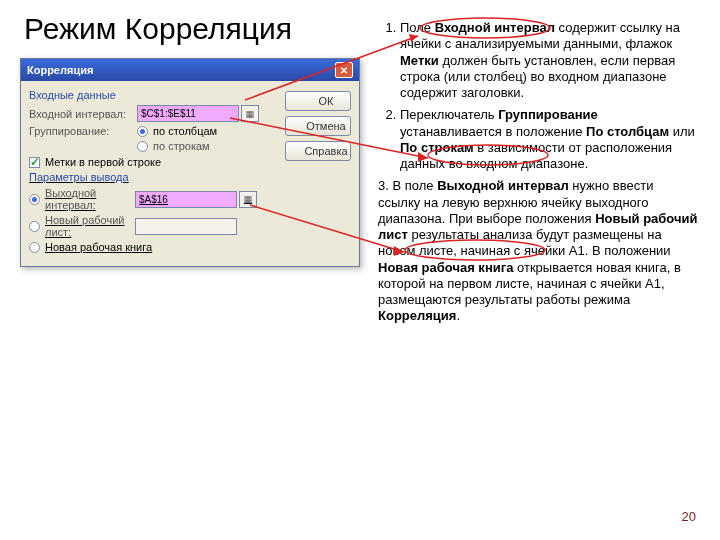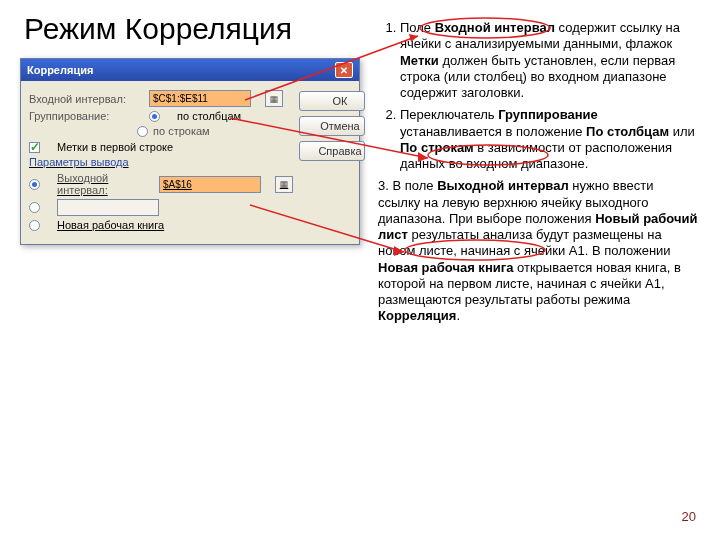--- a/index.html
+++ b/index.html
@@ -52,24 +52,24 @@
     padding: 6px 8px 10px 8px;
   }
   .dialog-main { flex: 1; }
   .dialog-side { width: 72px; padding-left: 6px; padding-top: 4px; }
   .section-label {
     color: #2a4aa8;
     font-weight: normal;
     margin: 2px 0 4px 0;
     font-size: 11px;
   }
-  .row { display: flex; align-items: center; margin: 3px 0; gap: 12px; }
+  .row { display: flex; align-items: center; margin: 3px 0; }
   .lbl { width: 108px; color: #555; }
   .input {
-    background: #fdba74;
+    background: #f0abfc;
     border: 1px solid #7a8aa8;
     height: 17px;
     width: 102px;
     padding: 0 3px;
     font-size: 10px;
     line-height: 15px;
     display: inline-block;
   }
   .mini-btn {
     width: 18px; height: 17px;
@@ -140,20 +140,21 @@
 
 <div class="slide-title">Режим Корреляция</div>
 
 <div class="dialog">
   <div class="dialog-titlebar">
     <span>Корреляция</span>
     <span class="dialog-close">✕</span>
   </div>
   <div class="dialog-body">
     <div class="dialog-main">
+      <div class="section-label">Входные данные</div>
 
       <div class="row">
         <span class="lbl">Входной интервал:</span>
         <span class="input">$C$1:$E$11</span>
         <span class="mini-btn">▦</span>
       </div>
 
       <div class="row">
         <span class="lbl">Группирование:</span>
         <span class="radio-dot on"></span>
@@ -174,20 +175,21 @@
 
         <div class="row output-row">
           <span class="radio-dot on" style="margin-right:5px;"></span>
           <span class="lbl" style="width:90px;">Выходной интервал:</span>
           <span class="input" style="width:102px;">$A$16</span>
           <span class="mini-btn">▦</span>
         </div>
 
         <div class="row">
           <span class="radio-dot" style="margin-right:5px;"></span>
+          <span class="lbl" style="width:90px;">Новый рабочий лист:</span>
           <span class="input" style="width:102px;background:#f4f2ea;"></span>
         </div>
 
         <div class="row">
           <span class="radio-dot" style="margin-right:5px;"></span>
           <span>Новая рабочая книга</span>
         </div>
       </div>
     </div>
     <div class="dialog-side">

